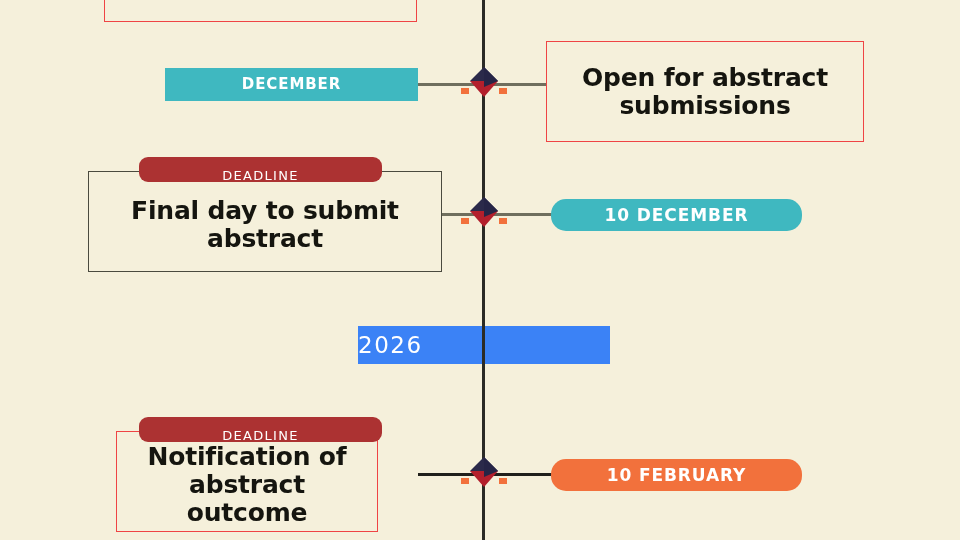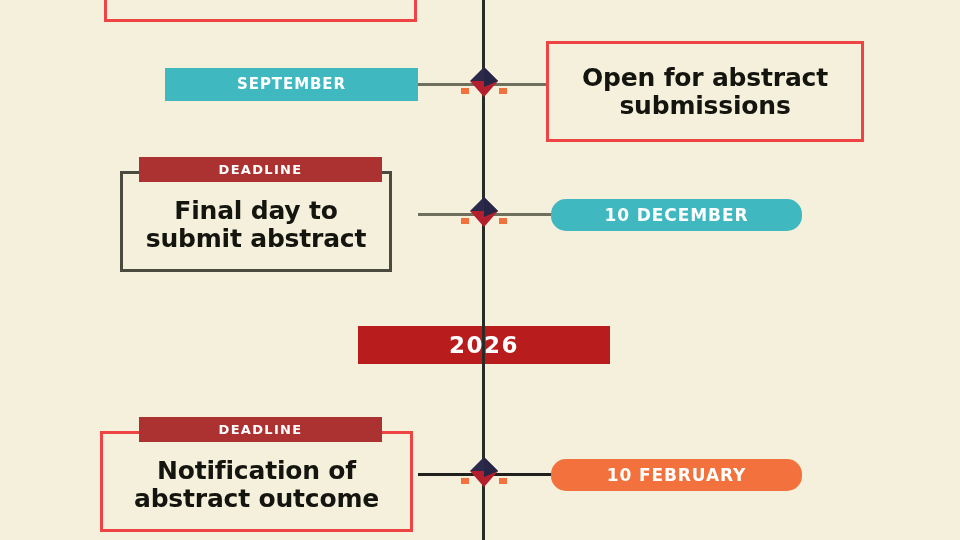--- a/index.html
+++ b/index.html
@@ -64,21 +64,21 @@
     box-sizing: border-box;
     line-height: 1;
   }
   .chip.teal   { background: #3fb8c0; }
   .chip.orange { background: #f2713c; border-radius: 15px; }
 
   
   .card {
     position: absolute;
     background: #f5f0db;
-    border: 3px solid #ef4444;
+    border: 1px solid #ef4444;
     box-sizing: border-box;
     display: flex;
     align-items: center;
     justify-content: flex-start;
     z-index: 5;
   }
   .card.softborder { border-color: #4a4a3f; }
   .card-text {
     text-align: center;
     font-weight: 700;
@@ -87,41 +87,42 @@
     padding: 0 10px;
     letter-spacing: -0.2px;
   }
 
   
   .ribbon {
     position: absolute;
     background: #ac3232;
     color: #ffffff;
     font-size: 13px;
-    font-weight: 700;
+    font-weight: 400;
     letter-spacing: 1.3px;
     display: flex;
-    align-items: center;
+    align-items: flex-end;
     justify-content: center;
     z-index: 7;
     box-sizing: border-box;
     line-height: 1;
+    border-radius: 9px;
   }
 
   
   .yearband {
     position: absolute;
-    background: #b91c1c;
+    background: #3b82f6;
     color: #ffffff;
     font-size: 23px;
-    font-weight: 700;
+    font-weight: 400;
     letter-spacing: 1.5px;
     display: flex;
     align-items: center;
-    justify-content: center;
+    justify-content: flex-start;
     z-index: 3;
     box-sizing: border-box;
   }
 </style>
 </head>
 <body>
 
 <div id="stage">
 
   <div class="rail gray" style="left:416px; top:83px; width:132px;"></div>
@@ -134,38 +135,38 @@
 
   <div class="yearband" style="left:358px; top:326px; width:252px; height:38px;">
     <span>2026</span>
   </div>
 
   <div class="card" style="left:104px; top:-62px; width:313px; height:84px;">
     <div class="card-text" style="font-size:25px;"></div>
   </div>
 
   <div class="chip teal" style="left:165px; top:68px; width:253px; height:33px; font-size:15px;">
-    <span>SEPTEMBER</span>
+    <span>DECEMBER</span>
   </div>
 
   <div class="card" style="left:546px; top:41px; width:318px; height:101px;">
     <div class="card-text" style="font-size:25px;">Open for abstract submissions</div>
   </div>
 
   <div class="node" style="left:461px; top:63px;">
     <svg width="46" height="42" viewBox="0 0 46 42" aria-hidden="true">
       <polygon points="23,4 37,18 23,24 9,18" fill="#2b2a4a"></polygon>
       <polygon points="9,18 37,18 23,34" fill="#b31f2c"></polygon>
       <polygon points="23,4 37,18 23,24" fill="#262546"></polygon>
       <rect x="0" y="25" width="8" height="6" fill="#f2713c"></rect>
       <rect x="38" y="25" width="8" height="6" fill="#f2713c"></rect>
     </svg>
   </div>
 
-  <div class="card softborder" style="left:120px; top:171px; width:272px; height:101px;">
+  <div class="card softborder" style="left:88px; top:171px; width:354px; height:101px;">
     <div class="card-text" style="font-size:25px; padding-top:6px;">Final day to submit abstract</div>
   </div>
 
   <div class="ribbon" style="left:139px; top:157px; width:243px; height:25px;">
     <span>DEADLINE</span>
   </div>
 
   <div class="chip teal" style="left:551px; top:199px; width:251px; height:32px; font-size:17px;border-radius:15px;">
     <span>10 DECEMBER</span>
   </div>
@@ -173,21 +174,21 @@
   <div class="node" style="left:461px; top:193px;">
     <svg width="46" height="42" viewBox="0 0 46 42" aria-hidden="true">
       <polygon points="23,4 37,18 23,24 9,18" fill="#2b2a4a"></polygon>
       <polygon points="9,18 37,18 23,34" fill="#b31f2c"></polygon>
       <polygon points="23,4 37,18 23,24" fill="#262546"></polygon>
       <rect x="0" y="25" width="8" height="6" fill="#f2713c"></rect>
       <rect x="38" y="25" width="8" height="6" fill="#f2713c"></rect>
     </svg>
   </div>
 
-  <div class="card" style="left:100px; top:431px; width:313px; height:101px;">
+  <div class="card" style="left:116px; top:431px; width:262px; height:101px;">
     <div class="card-text" style="font-size:25px; padding-top:6px;">Notification of abstract outcome</div>
   </div>
 
   <div class="ribbon" style="left:139px; top:417px; width:243px; height:25px;">
     <span>DEADLINE</span>
   </div>
 
   <div class="chip orange" style="left:551px; top:459px; width:251px; height:32px; font-size:17px;">
     <span>10 FEBRUARY</span>
   </div>

